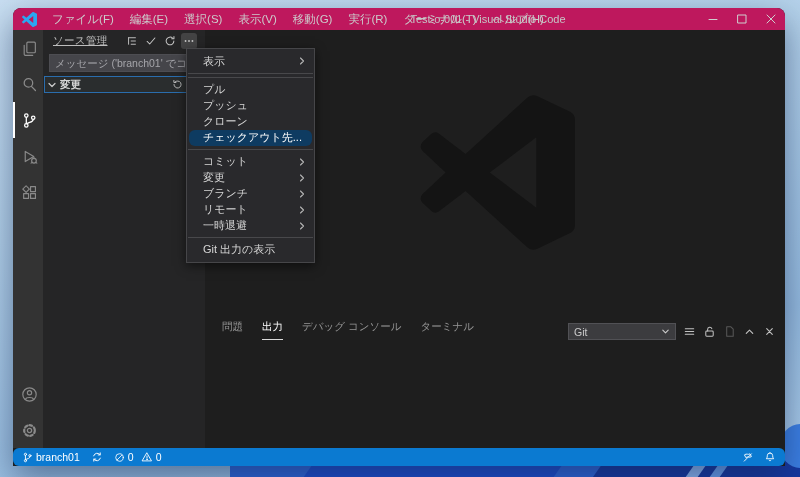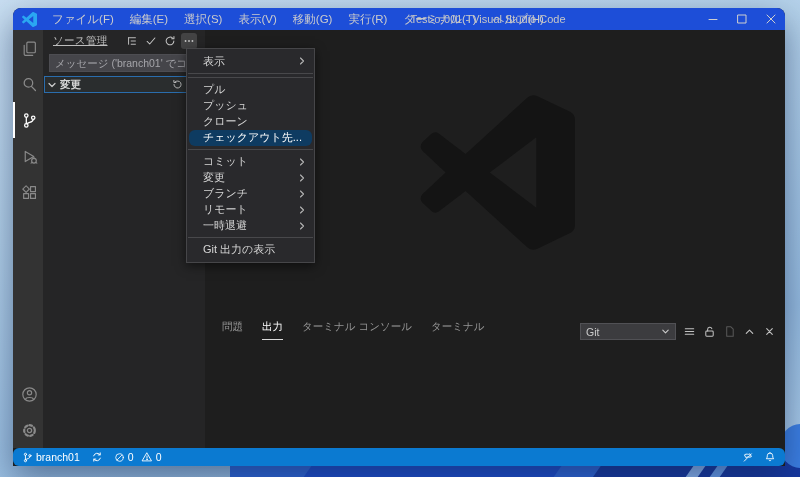--- a/index.html
+++ b/index.html
@@ -16,21 +16,21 @@
   .wp-str1  { left:692px; top:455px; width:12px; height:26px; background:#8db7f2; transform:skewX(-35deg); }
   .wp-str2  { left:716px; top:455px; width:10px; height:26px; background:#6aa0ee; transform:skewX(-35deg); }
   .wp-blob  { left:780px; top:424px; width:40px; height:44px; background:#3c7fe3; border-radius:50% 0 0 50%; }
 
   
   .window { position:absolute; z-index:5; left:13px; top:8px; width:772px; height:458px;
     border-radius:8px 8px 0 0; overflow:hidden; background:#1e1e1e;
     box-shadow:0 12px 34px rgba(15,35,75,.5); }
 
   
-  .titlebar { position:relative; height:22px; background:#1d4ed8; display:flex; align-items:center; }
+  .titlebar { position:relative; height:22px; background:#be185d; display:flex; align-items:center; }
   .app-icon { width:15px; height:15px; margin:0 7px 0 9px; display:flex; }
   .menubar { display:flex; height:100%; align-items:center; }
   .menubar span { padding:0 8px; font-size:11.5px; color:#cccccc; line-height:22px; cursor:default; }
   .win-title { position:absolute; left:375px; width:200px; text-align:center; font-size:11px; color:#c6c6c6; }
   .win-controls { position:absolute; right:0; top:0; height:22px; display:flex; }
   .wc { width:29px; height:22px; display:flex; align-items:center; justify-content:center; color:#cfcfcf; }
 
   
   .main { position:absolute; top:22px; bottom:18px; left:0; right:0; display:flex; }
 
@@ -62,21 +62,21 @@
   .editor { flex:1; position:relative; }
   .watermark { position:absolute; left:215px; top:65px; width:155px; height:155px; }
 
   
   .panel { height:133px; display:flex; flex-direction:column; }
   .panel-header { height:25px; display:flex; align-items:flex-end; padding-left:17px; }
   .tab { font-size:10.5px; color:#969696; margin-right:19px; height:100%;
     display:flex; align-items:center; border-bottom:1px solid transparent; cursor:default; }
   .tab.active { color:#ffffff; border-bottom-color:#d9d9d9; }
   .panel-right { margin-left:auto; display:flex; align-items:center; gap:7px; padding-right:9px; }
-  .git-select { width:96px; height:17px; background:#3c3c3f; border:1px solid #515155;
+  .git-select { width:108px; height:17px; background:#3c3c3f; border:1px solid #515155;
     display:flex; align-items:center; padding:0 5px; color:#cccccc; font-size:10.5px; }
   .git-select svg { margin-left:auto; }
   .ph-ic { display:flex; color:#c2c2c2; }
   .ph-ic.dim { opacity:.35; }
   .panel-content { flex:1; background:#1e1e1e; }
 
   
   .statusbar { position:absolute; left:0; right:0; bottom:0; height:18px; background:#0b7ad1;
     display:flex; align-items:center; padding:0 9px; color:#ffffff; font-size:10.5px;border-radius:6px; }
   .sb-item { display:flex; align-items:center; gap:3px; margin-right:11px; }
@@ -258,21 +258,21 @@
       <div class="editor">
         <svg class="watermark" viewBox="0 0 100 100">
           <path fill="#141414" d="M96.5 10.7 75.8.8a6 6 0 0 0-6.8 1.2L29.4 38 12.3 25a4 4 0 0 0-5.1.2L1.7 30.3a4 4 0 0 0 0 5.9L16.5 50 1.7 63.8a4 4 0 0 0 0 5.9l5.5 5a4 4 0 0 0 5.1.3l17.1-13 39.6 36a6 6 0 0 0 6.8 1.2l20.7-10A6 6 0 0 0 100 83.8V16.1a6 6 0 0 0-3.5-5.4ZM75 72.7 45 50 75 27.3Z"></path>
         </svg>
       </div>
 
       <div class="panel">
         <div class="panel-header">
           <span class="tab">問題</span>
           <span class="tab active">出力</span>
-          <span class="tab">ターミナル コンソール</span>
+          <span class="tab">デバッグ コンソール</span>
           <span class="tab">ターミナル</span>
           <span class="panel-right">
             <span class="git-select">
               <span>Git</span>
               <svg width="9" height="9" viewBox="0 0 10 10" fill="none" stroke="#cccccc" stroke-width="1.2">
                   <path d="M2 3.5 5 6.5 8 3.5"></path>
                 </svg>
             </span>
             <span class="ph-ic">
               <svg width="13" height="13" viewBox="0 0 14 14" fill="none" stroke="currentColor" stroke-width="1.2">

